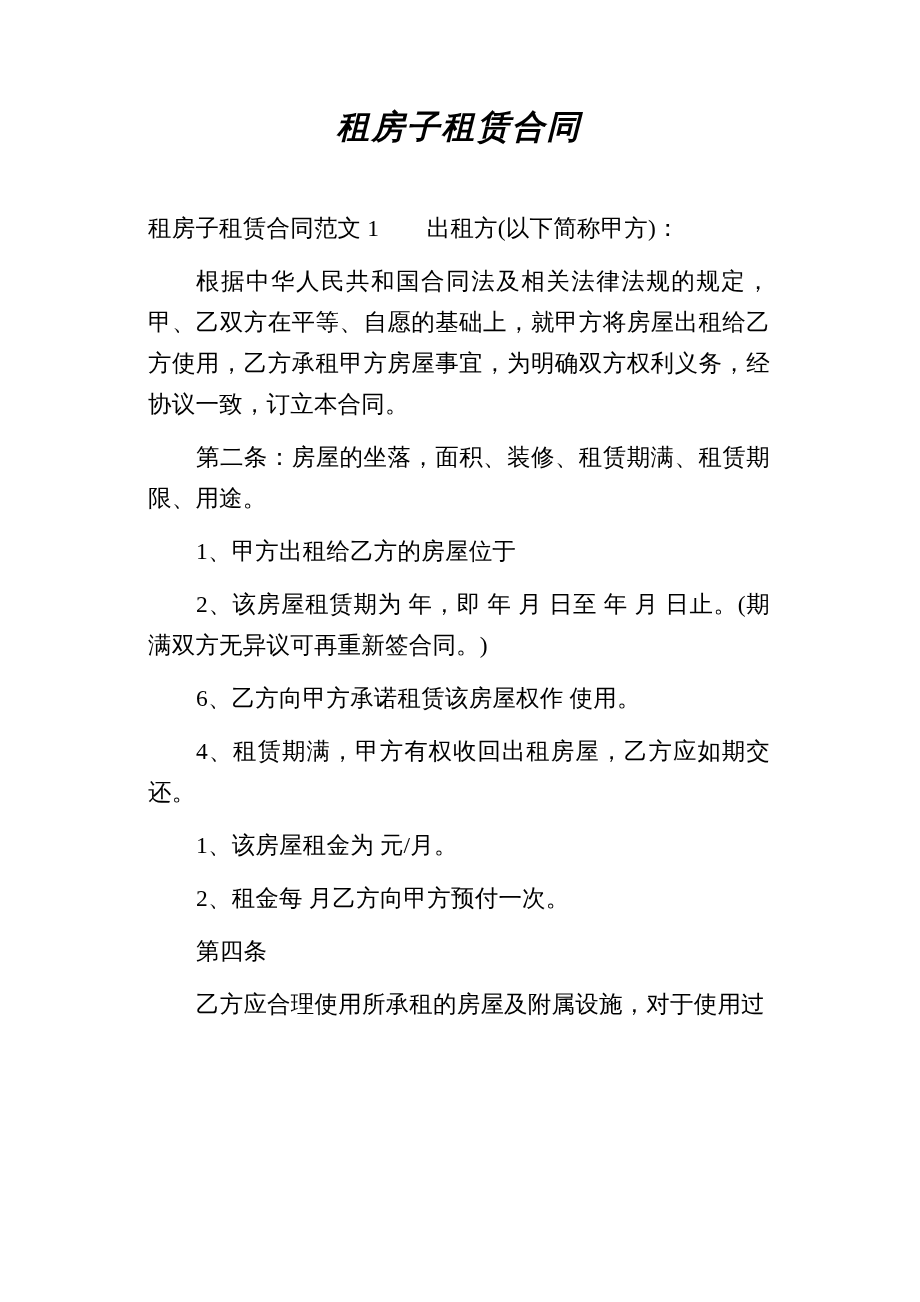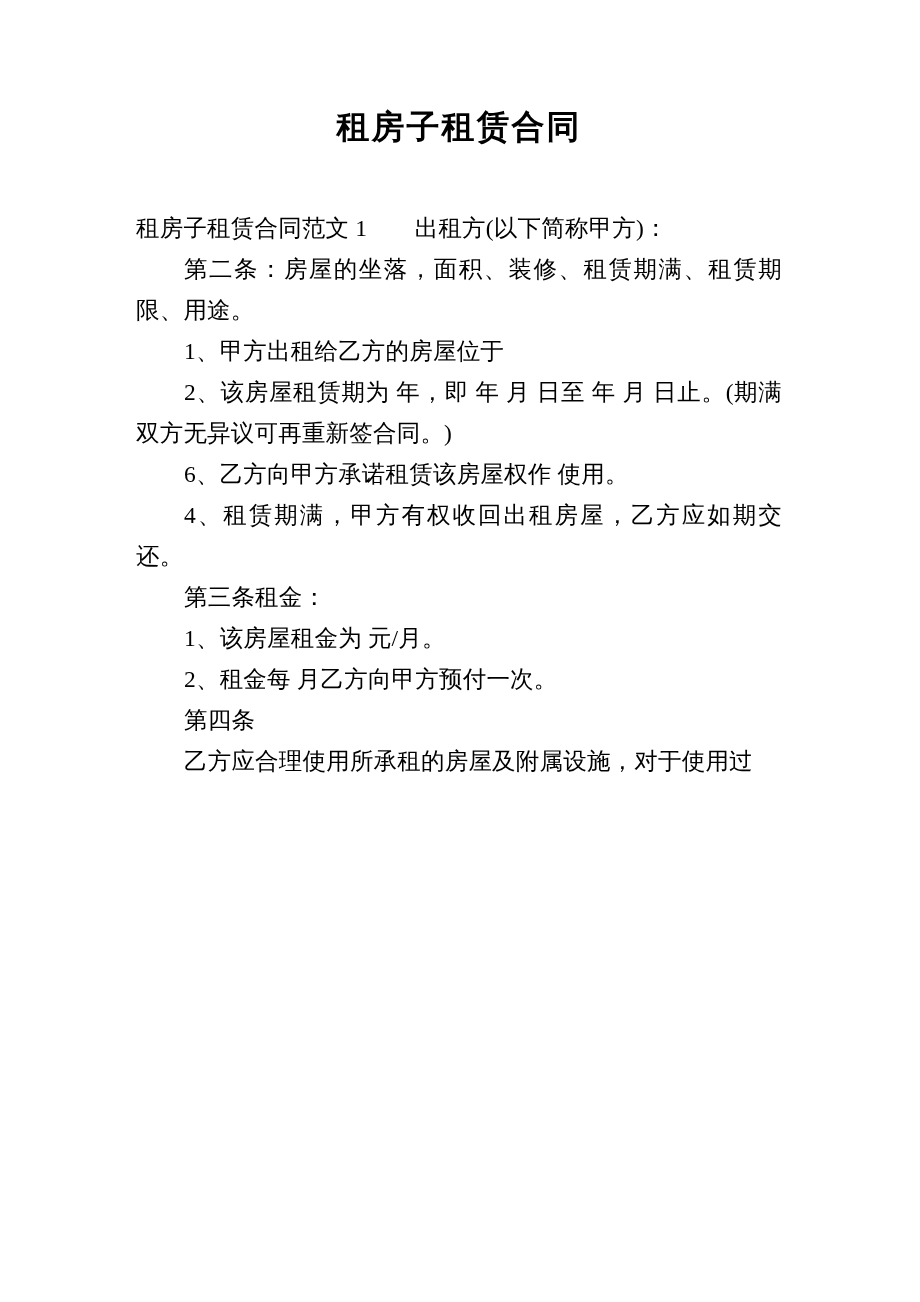--- a/index.html
+++ b/index.html
@@ -24,28 +24,29 @@
   }
   .doc-title {
     text-align: center;
     font-size: 33px;
     font-weight: 700;
     letter-spacing: 2px;
     margin: 0;
     padding-top: 108px;
     line-height: 1.2;
     font-family: "Liberation Serif", "DejaVu Serif", serif;
+    font-style: italic;
   }
   .body-block {
     margin-top: 60px;
   }
   p.para {
     font-size: 23.5px;
     line-height: 41px;
-    margin: 0;
+    margin: 12px;
     text-align: justify;
     text-justify: inter-ideograph;
     letter-spacing: 0.2px;
     font-family: "Liberation Serif", "DejaVu Serif", serif;
   }
   p.indent {
     text-indent: 48px;
   }
   p.noindent {
     text-indent: 0;
@@ -53,25 +54,25 @@
 </style>
 </head>
 <body>
 
 <div class="page">
 
   <h1 class="doc-title">租房子租赁合同</h1>
 
   <div class="body-block">
     <p class="para noindent">租房子租赁合同范文 1　　出租方(以下简称甲方)：</p>
+    <p class="para indent">根据中华人民共和国合同法及相关法律法规的规定，甲、乙双方在平等、自愿的基础上，就甲方将房屋出租给乙方使用，乙方承租甲方房屋事宜，为明确双方权利义务，经协议一致，订立本合同。</p>
     <p class="para indent">第二条：房屋的坐落，面积、装修、租赁期满、租赁期限、用途。</p>
     <p class="para indent">1、甲方出租给乙方的房屋位于</p>
     <p class="para indent">2、该房屋租赁期为 年，即 年 月 日至 年 月 日止。(期满双方无异议可再重新签合同。)</p>
     <p class="para indent">6、乙方向甲方承诺租赁该房屋权作 使用。</p>
     <p class="para indent">4、租赁期满，甲方有权收回出租房屋，乙方应如期交还。</p>
-    <p class="para indent">第三条租金：</p>
     <p class="para indent">1、该房屋租金为 元/月。</p>
     <p class="para indent">2、租金每 月乙方向甲方预付一次。</p>
     <p class="para indent">第四条</p>
     <p class="para indent">乙方应合理使用所承租的房屋及附属设施，对于使用过</p>
   </div>
 
 </div>
 
 </body></html>

